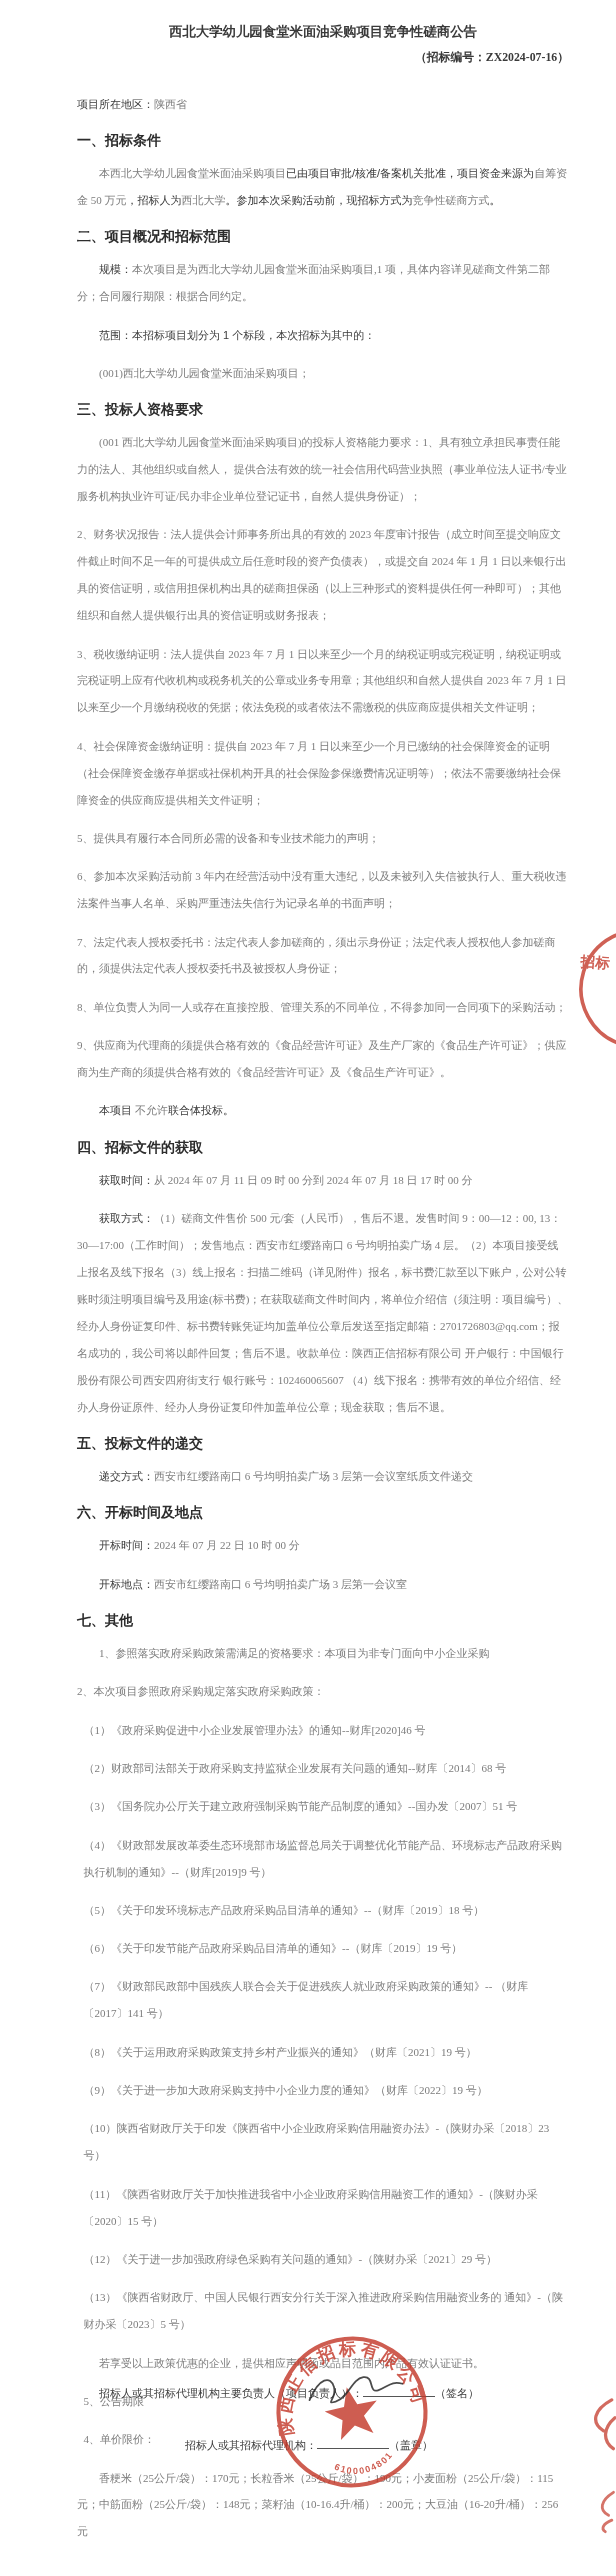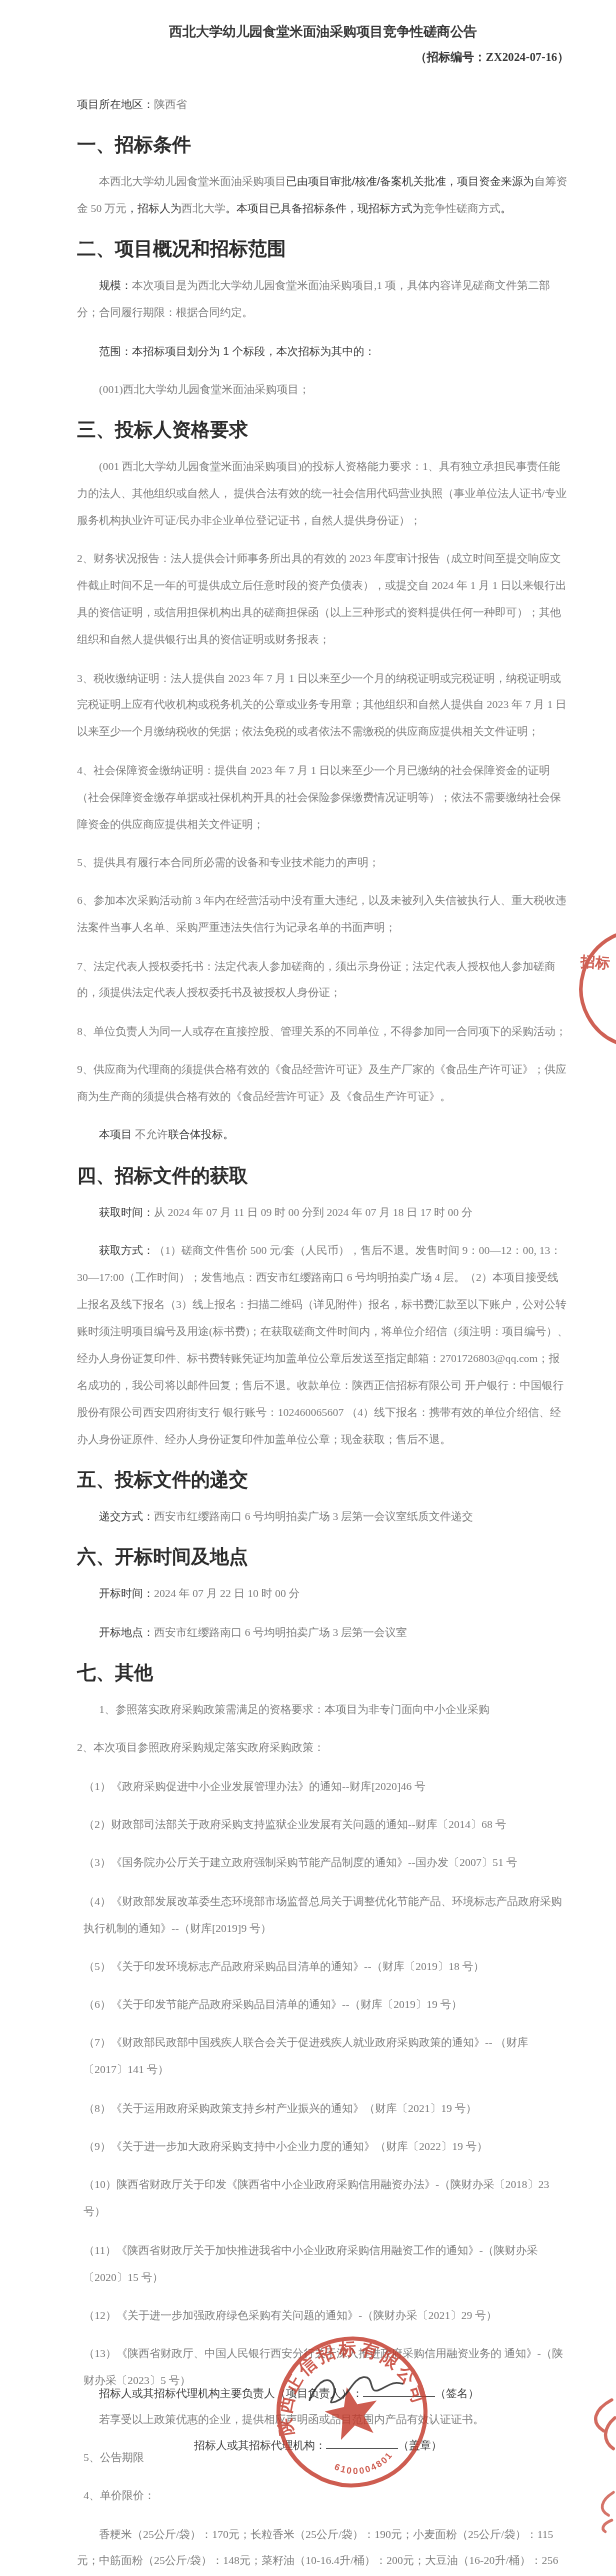--- a/index.html
+++ b/index.html
@@ -1,52 +1,52 @@
 <!DOCTYPE html>
 <html style="font-size:13px"><head>
 <meta charset="utf-8">
 <style>
   html,body{margin:0;padding:0;background:#fff;}
   .page{position:relative;width:617px;height:2576px;background:#fff;overflow:hidden;
         font-family:"Liberation Serif","DejaVu Serif",serif;color:#5a5a5a;}
   .content{position:absolute;left:77px;top:21px;width:492px;}
   .title{text-align:center;font-size:13.4px;font-weight:bold;color:#3a3a3a;line-height:1.7;}
   .subtitle{text-align:right;font-size:11.8px;font-weight:bold;color:#3a3a3a;margin:6.5px 0 24.4px;}
-  .sec-heading{font-size:19px;font-weight:bold;color:#2d2d2d;margin:14.6px 0 9.8px;
+  .sec-heading{font-size:14px;font-weight:bold;color:#2d2d2d;margin:14.6px 0 9.8px;
         font-family:"Liberation Sans","DejaVu Sans",sans-serif;}
   .para{font-size:11px;line-height:2.45;margin:0 0 11.4px;color:#666;}
   .indent{text-indent:2em;}
   .flush{text-indent:0;}
   .sub{text-indent:0;padding-left:0.6em;}
   .run-b{font-weight:normal;color:#3a3a3a;font-family:"Liberation Sans","DejaVu Sans",sans-serif;}
   .run-g{color:#7d7d7d;}
   .sig-line{position:absolute;font-size:11px;color:#3c3c3c;white-space:nowrap;}
   .sig-line-1{left:99px;top:2385px;}
-  .sig-line-2{left:194px;top:2437px;}
+  .sig-line-2{left:185px;top:2437px;}
   .sig-underline{display:inline-block;width:72px;border-bottom:0.8px solid #555;height:1em;}
   .stamp{position:absolute;pointer-events:none;}
   .stamp-main{left:268px;top:2328px;opacity:.82;transform:rotate(-12deg);}
   .stamp-edge{left:560px;top:921px;opacity:.8;transform:rotate(-28deg);}
   .scribble{left:303px;top:2369px;}
   .frag-1{left:579px;top:2395px;opacity:.75;}
   .frag-2{left:584px;top:2489px;opacity:.7;}
   .seal-font{font-family:"Liberation Sans","DejaVu Sans",sans-serif;font-weight:bold;}
 </style>
 </head>
 <body>
 
 <div class="page">
 
   <div class="content">
     <div class="title">西北大学幼儿园食堂米面油采购项目竞争性磋商公告</div>
     <div class="subtitle">（招标编号：ZX2024-07-16）</div>
     <div>
         <p class="para flush"><span class="run-b">项目所在地区：</span><span class="run-g">陕西省</span></p>
         <div class="sec-heading">一、招标条件</div>
-        <p class="para indent"><span class="run-g">本西北大学幼儿园食堂米面油采购项目</span><span class="run-b">已由项目审批/核准/备案机关批准，项目资金来源为</span><span class="run-g">自筹资金 50 万元</span><span class="run-b">，招标人为</span><span class="run-g">西北大学</span><span class="run-b">。本项目已具备招标条件，现招标方式为</span><span class="run-g">竞争性磋商方式</span><span class="run-b">。</span></p>
+        <p class="para indent"><span class="run-g">本西北大学幼儿园食堂米面油采购项目</span><span class="run-b">已由项目审批/核准/备案机关批准，项目资金来源为</span><span class="run-g">自筹资金 50 万元</span><span class="run-b">，招标人为</span><span class="run-g">西北大学</span><span class="run-b">。参加本次采购活动前，现招标方式为</span><span class="run-g">竞争性磋商方式</span><span class="run-b">。</span></p>
         <div class="sec-heading">二、项目概况和招标范围</div>
         <p class="para indent"><span class="run-b">规模：</span><span class="run-g">本次项目是为西北大学幼儿园食堂米面油采购项目,1 项，具体内容详见磋商文件第二部分；合同履行期限：根据合同约定。</span></p>
         <p class="para indent"><span class="run-b">范围：本招标项目划分为 1 个标段，本次招标为其中的：</span></p>
         <p class="para indent"><span class="run-g">(001)西北大学幼儿园食堂米面油采购项目；</span></p>
         <div class="sec-heading">三、投标人资格要求</div>
         <p class="para indent"><span class="run-g">(001 西北大学幼儿园食堂米面油采购项目)的投标人资格能力要求：1、具有独立承担民事责任能力的法人、其他组织或自然人， 提供合法有效的统一社会信用代码营业执照（事业单位法人证书/专业服务机构执业许可证/民办非企业单位登记证书，自然人提供身份证）；</span></p>
         <p class="para flush"><span class="run-g">2、财务状况报告：法人提供会计师事务所出具的有效的 2023 年度审计报告（成立时间至提交响应文件截止时间不足一年的可提供成立后任意时段的资产负债表），或提交自 2024 年 1 月 1 日以来银行出具的资信证明，或信用担保机构出具的磋商担保函（以上三种形式的资料提供任何一种即可）；其他组织和自然人提供银行出具的资信证明或财务报表；</span></p>
         <p class="para flush"><span class="run-g">3、税收缴纳证明：法人提供自 2023 年 7 月 1 日以来至少一个月的纳税证明或完税证明，纳税证明或完税证明上应有代收机构或税务机关的公章或业务专用章；其他组织和自然人提供自 2023 年 7 月 1 日以来至少一个月缴纳税收的凭据；依法免税的或者依法不需缴税的供应商应提供相关文件证明；</span></p>
         <p class="para flush"><span class="run-g">4、社会保障资金缴纳证明：提供自 2023 年 7 月 1 日以来至少一个月已缴纳的社会保障资金的证明（社会保障资金缴存单据或社保机构开具的社会保险参保缴费情况证明等）；依法不需要缴纳社会保障资金的供应商应提供相关文件证明；</span></p>
         <p class="para flush"><span class="run-g">5、提供具有履行本合同所必需的设备和专业技术能力的声明；</span></p>

